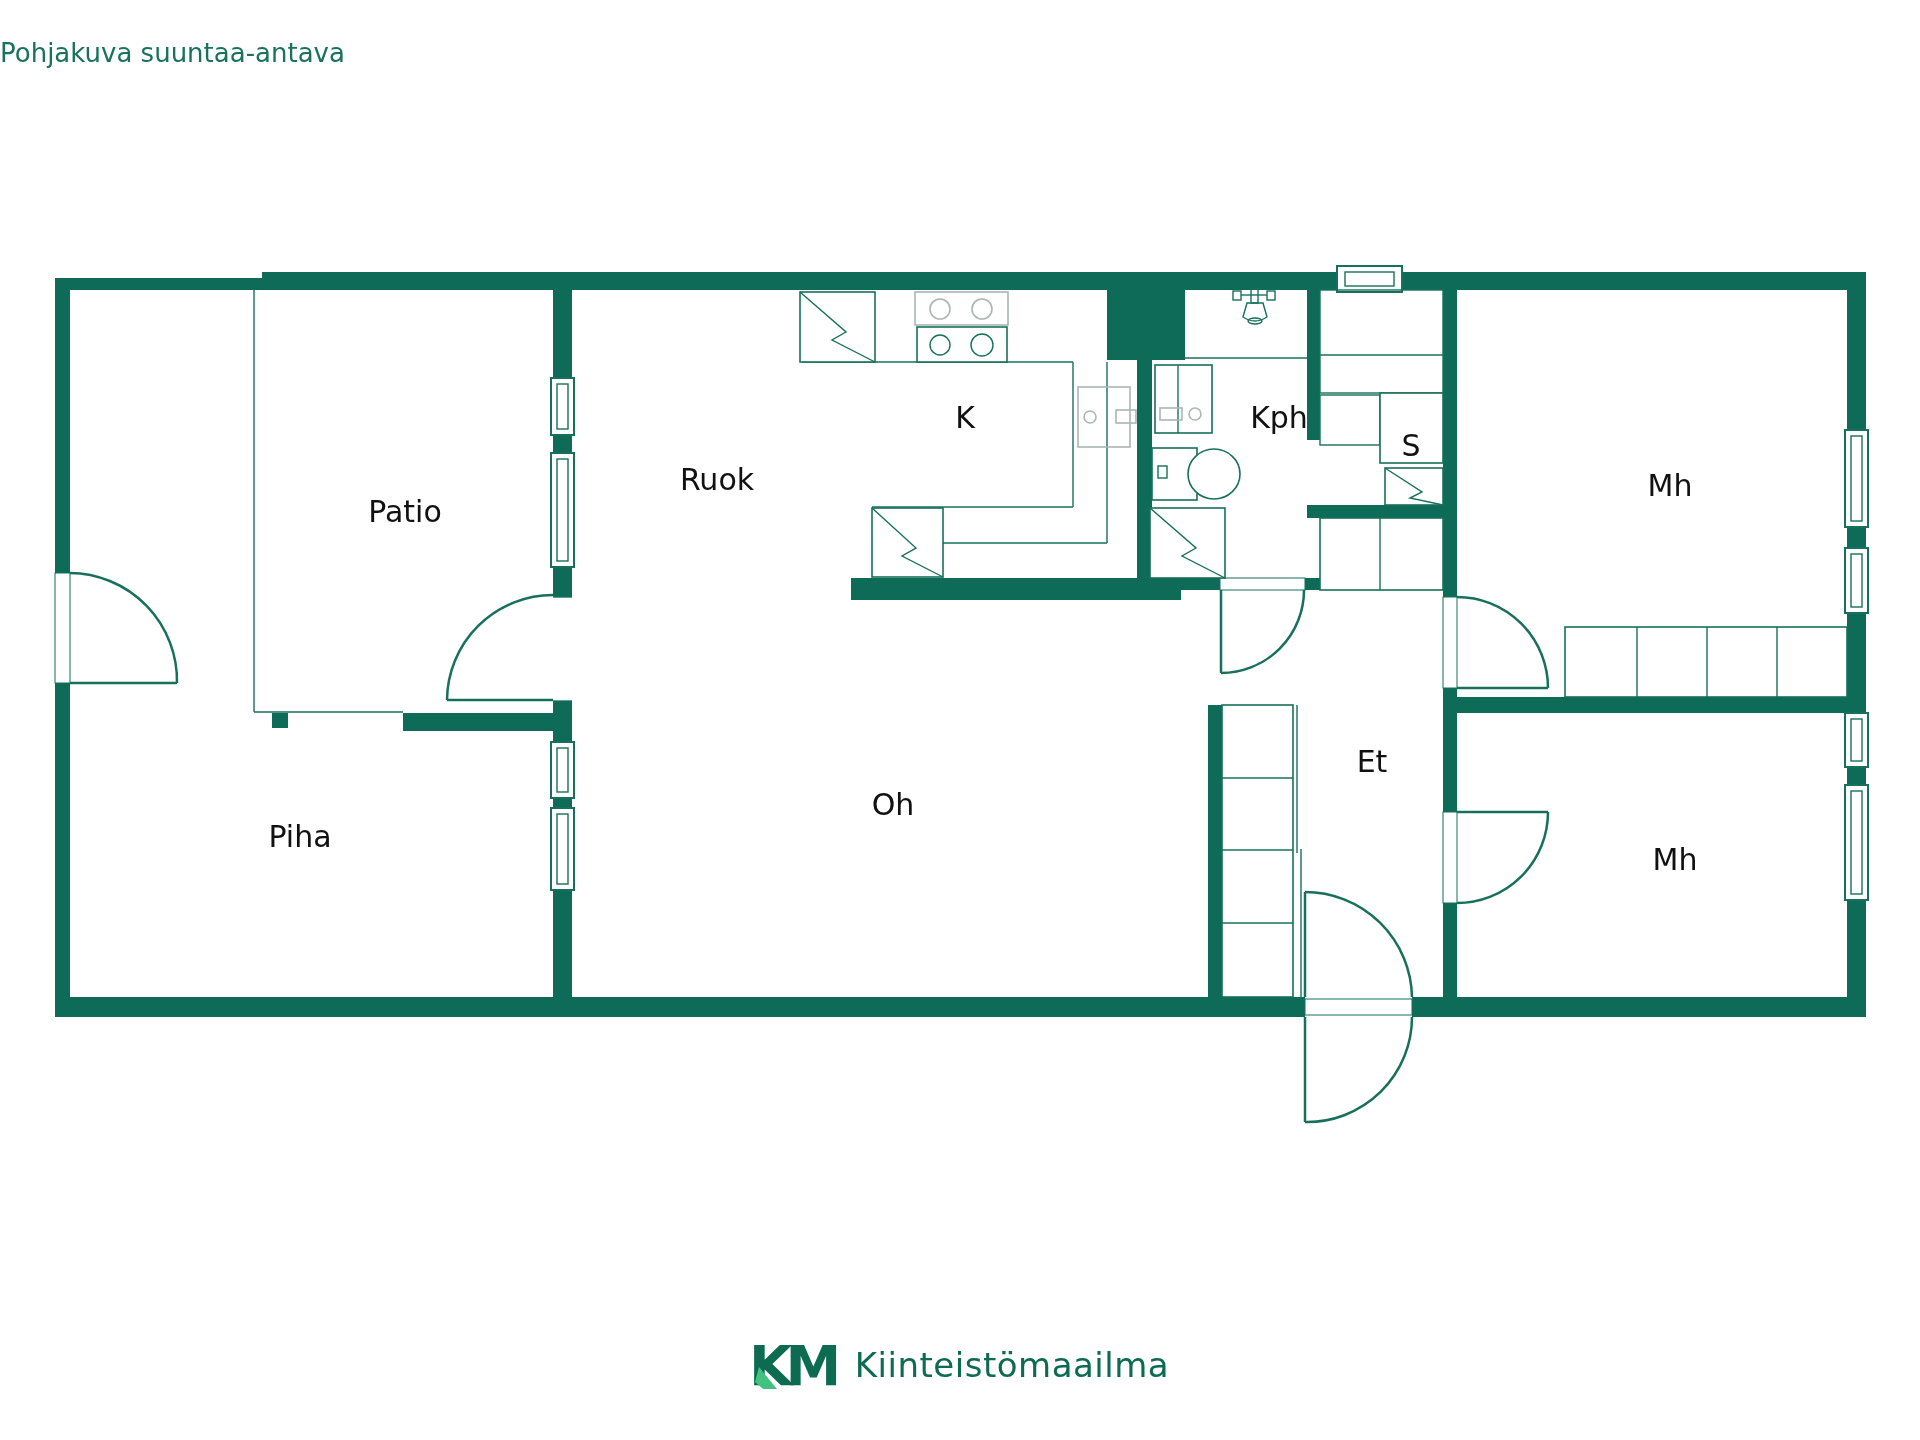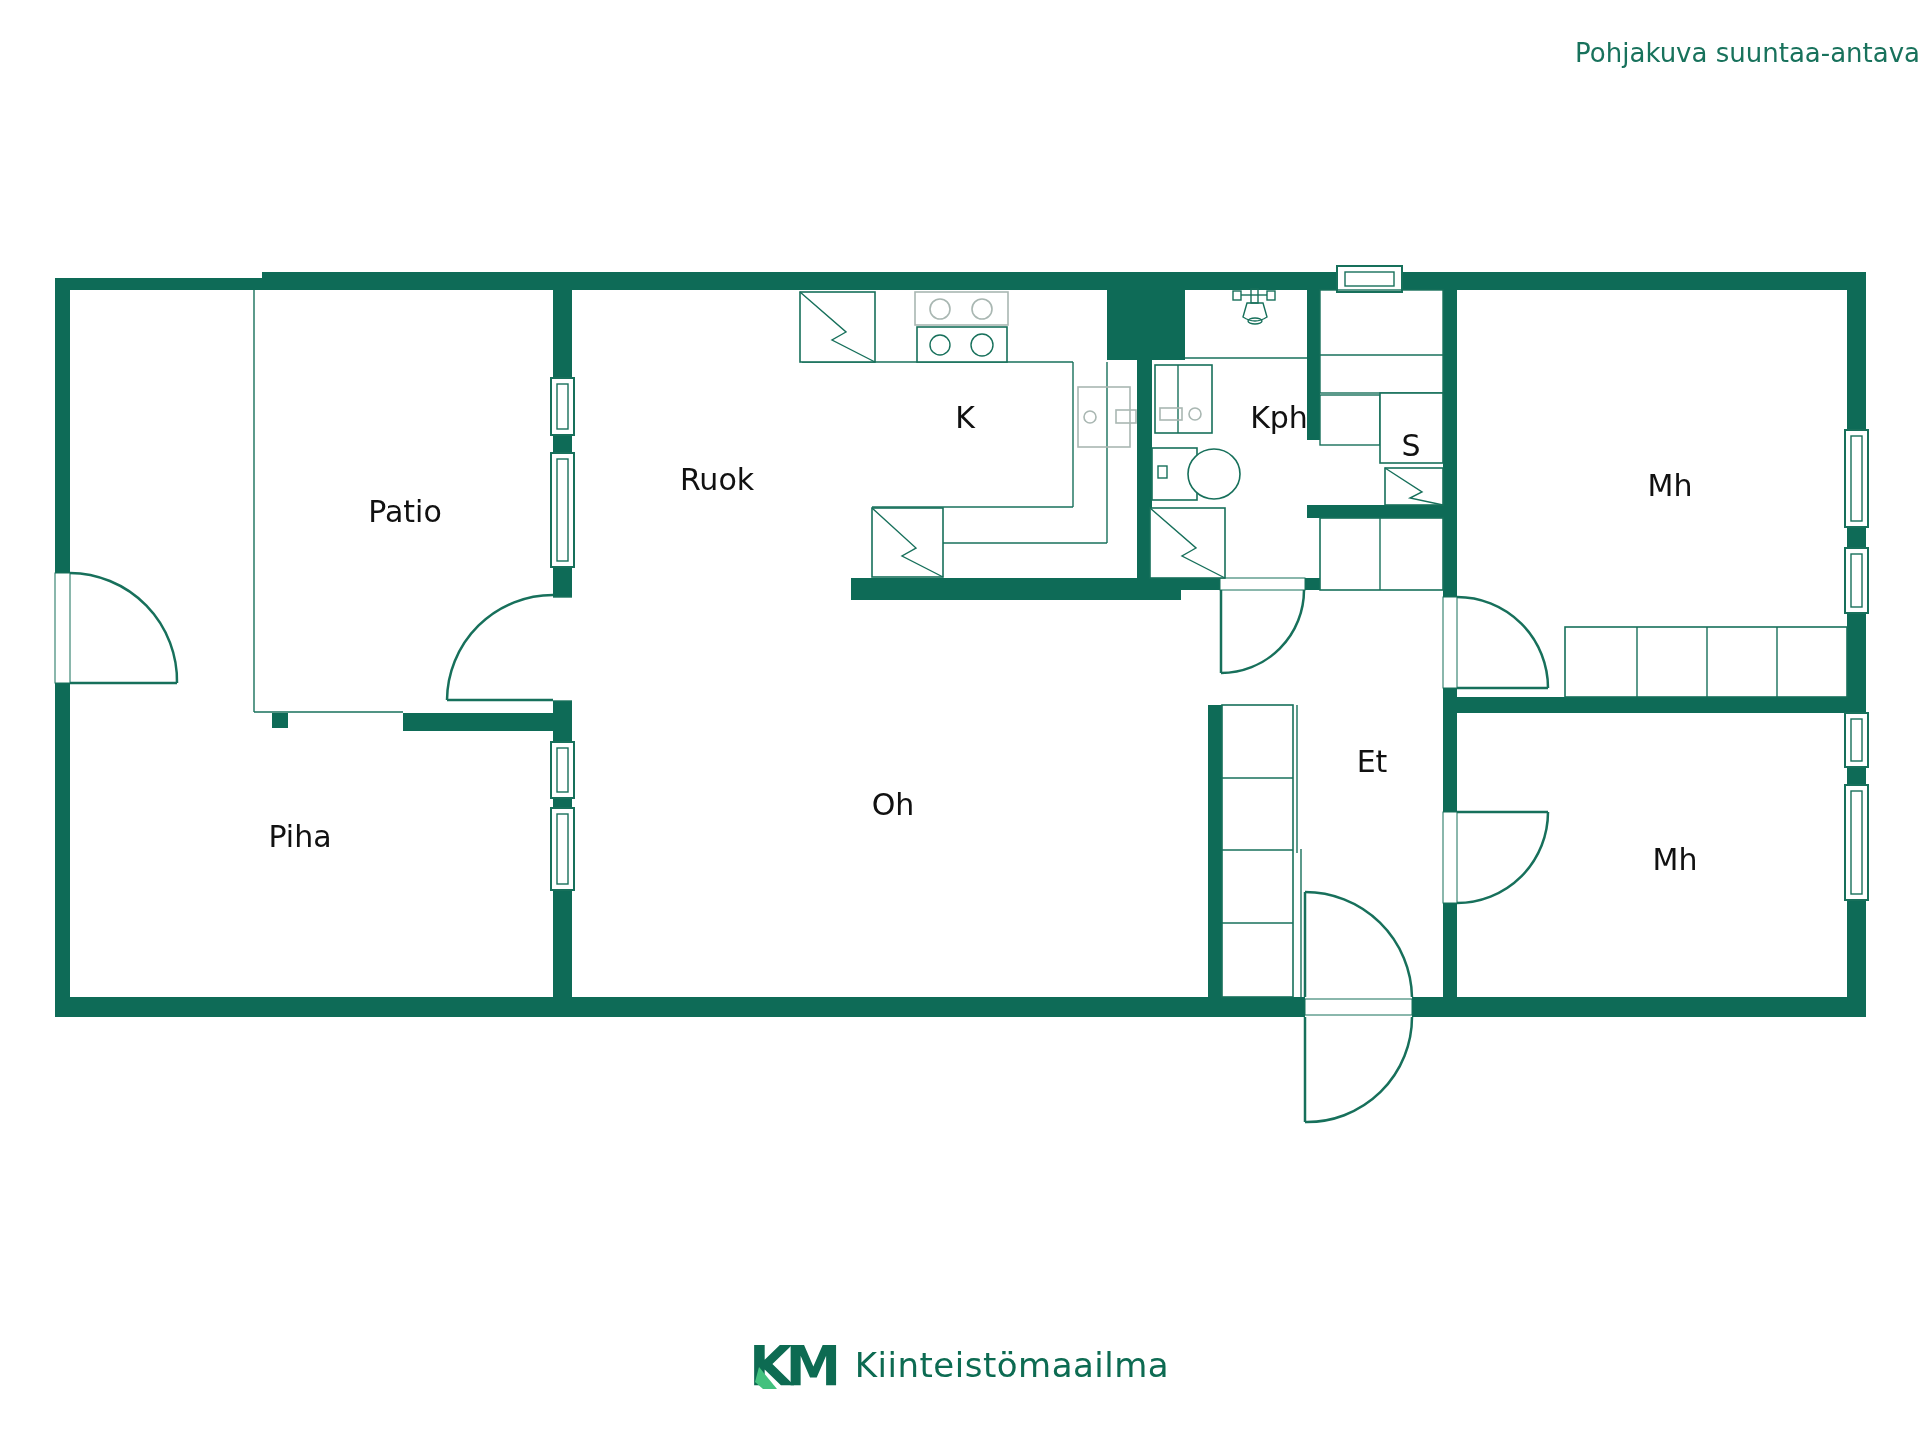--- a/index.html
+++ b/index.html
@@ -1,18 +1,18 @@
 <!DOCTYPE html>
 <html style="--wall: #0e6b57; --line: #17705b; --title-text: #18725c; --label-text: #111111; --logo-dark: #0d6b52; --logo-light: #43c17e; --stripe-gray: #9aa7a2; --fixture-gray: #a9b7b2;"><head>
 <meta charset="utf-8">
 <style>
   html,body{margin:0;padding:0;background:#ffffff;}
   #page{position:relative;width:1920px;height:1440px;background:#fff;overflow:hidden;
         font-family:"DejaVu Sans","Liberation Sans",sans-serif;}
-  #plan-title{position:absolute;top:38px;left:0;width:100%;text-align:right;
+  #plan-title{position:absolute;top:38px;left:0;width:100%;text-align:left;
         font-size:26px;color:var(--title-text,#18725c);}
   #plan-svg{position:absolute;left:0;top:0;}
   .wall{fill:var(--wall,#0e6b57);}
   .ln{stroke:var(--line,#17705b);stroke-width:2.5;fill:none;}
   .hl{stroke:var(--line,#17705b);stroke-width:1.4;fill:none;}
   .winbox{fill:#ffffff;stroke:var(--line,#17705b);stroke-width:2;}
   .wininner{fill:none;stroke:var(--line,#17705b);stroke-width:1.4;}
   .gapbox{fill:#ffffff;stroke:var(--line,#17705b);stroke-width:1;}
   .fixture{fill:#ffffff;stroke:var(--line,#17705b);stroke-width:1.6;}
   .gray{fill:none;stroke:var(--fixture-gray,#a9b7b2);stroke-width:1.6;}

